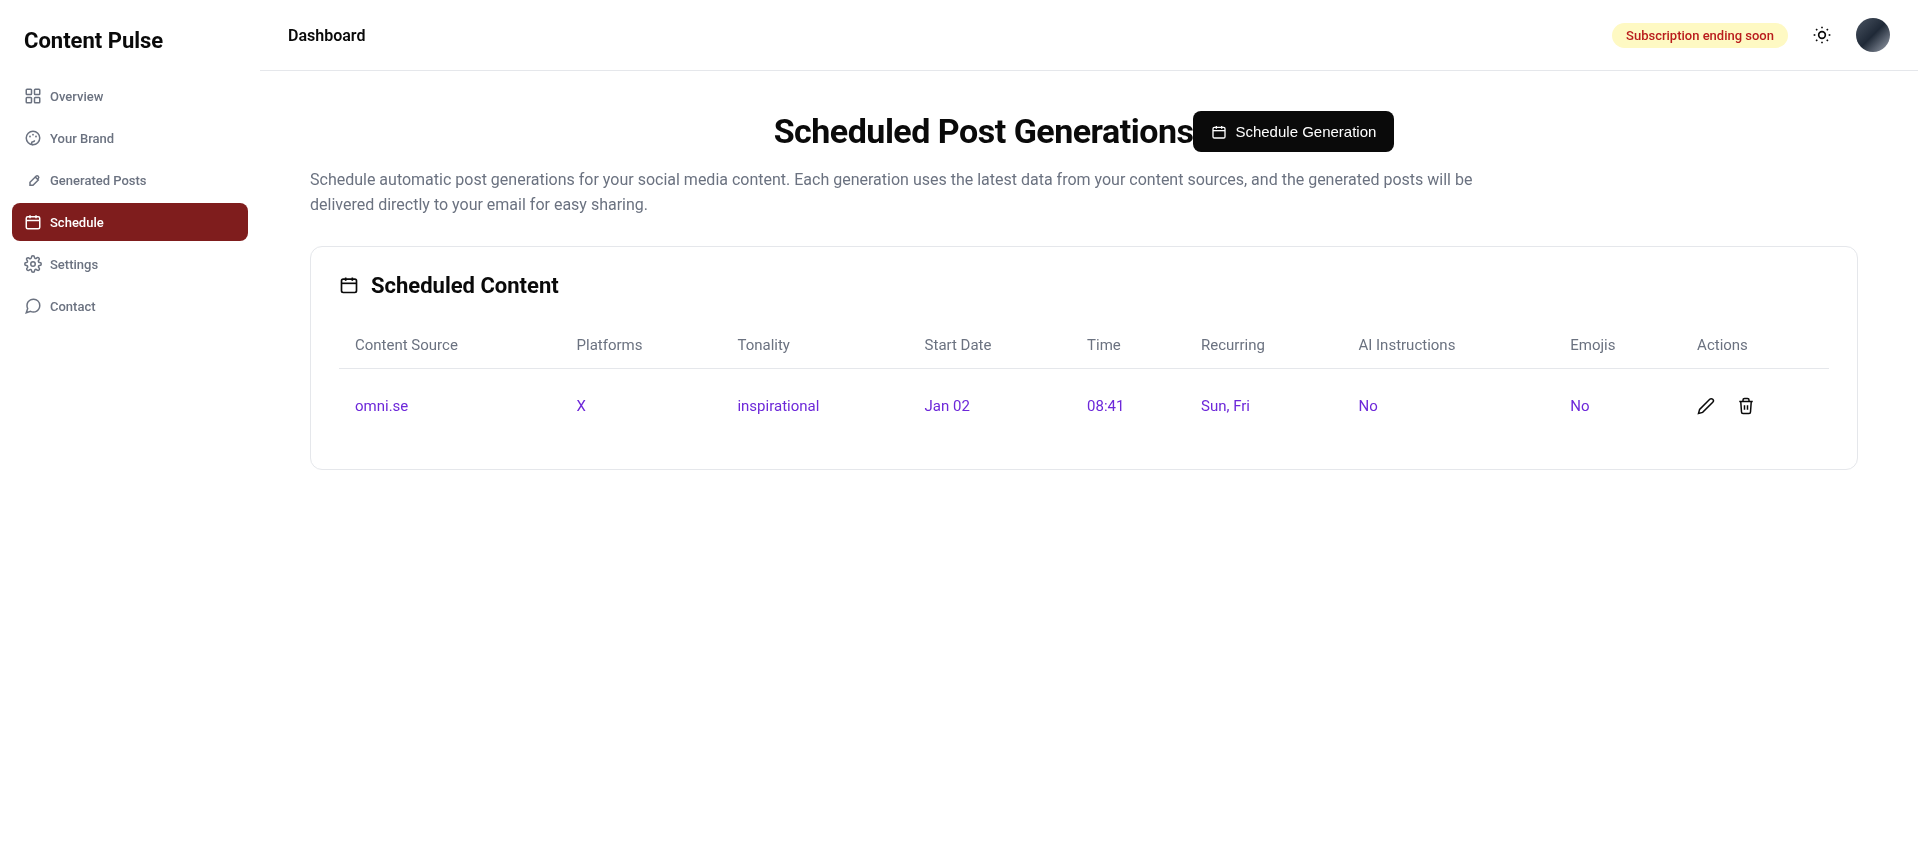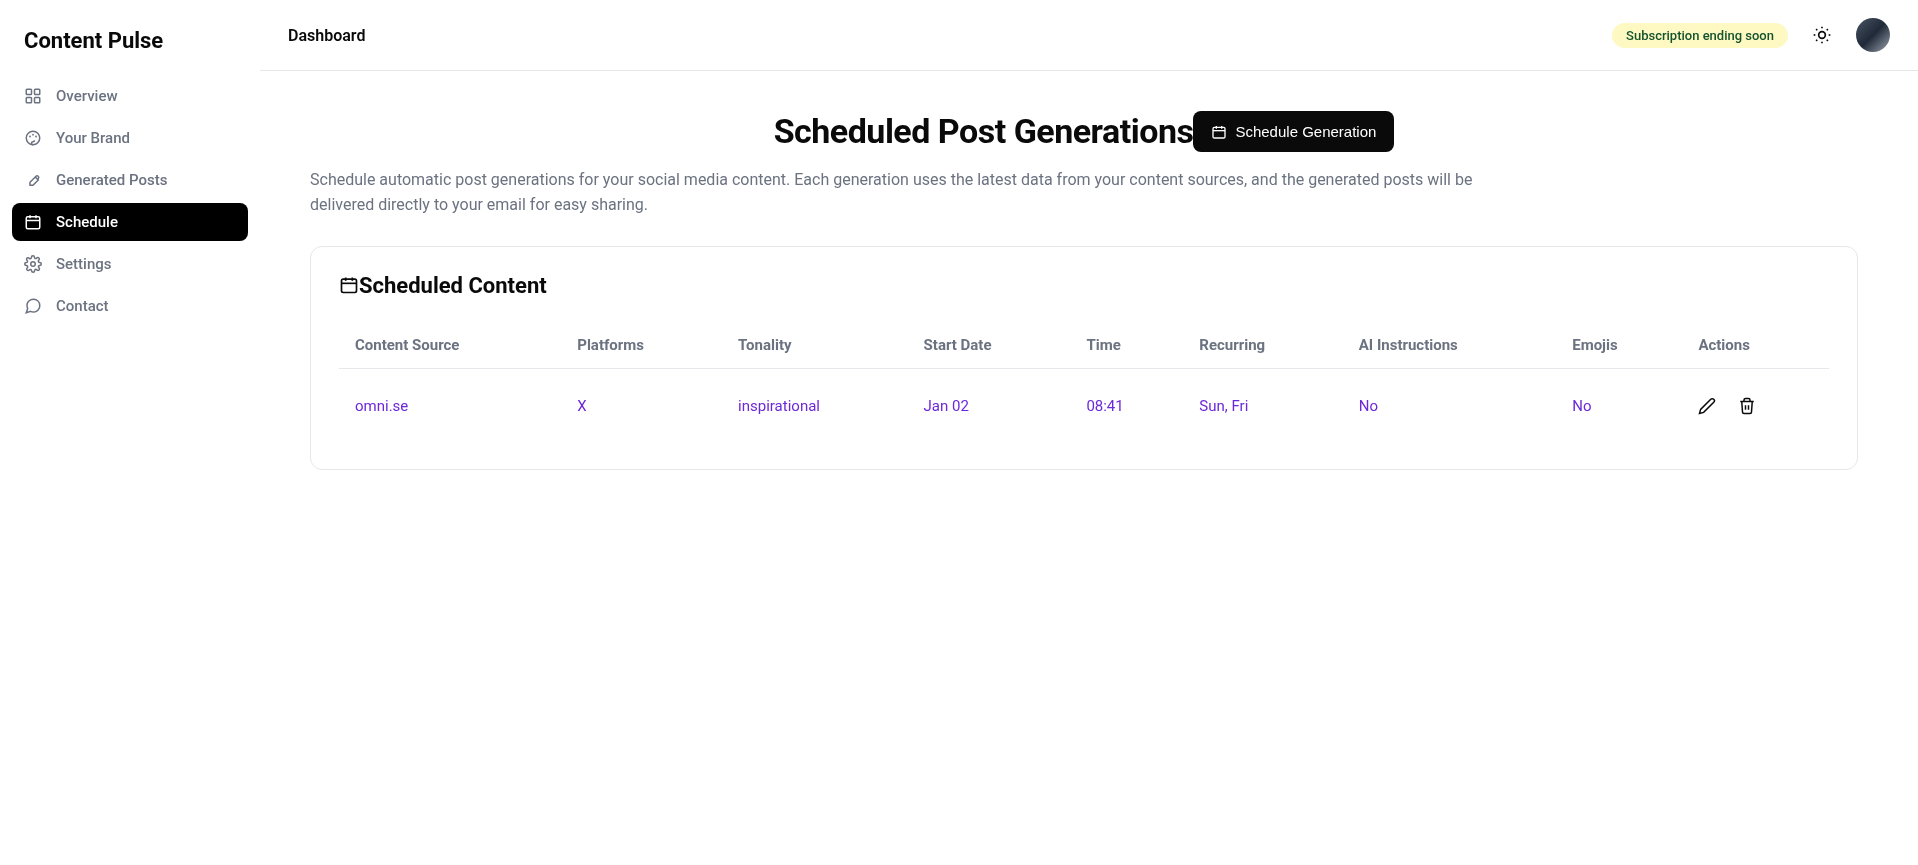--- a/index.html
+++ b/index.html
@@ -18,47 +18,47 @@
   }
   .brand {
     font-size: 22px;
     font-weight: 700;
     padding: 8px 12px 24px 12px;
   }
   .nav-list { list-style: none; display: flex; flex-direction: column; gap: 4px; }
   .nav-item {
     display: flex;
     align-items: center;
-    gap: 14px;
+    gap: 8px;
     padding: 10px 12px;
     border-radius: 8px;
     color: #6b7280;
-    font-size: 15px;
+    font-size: 13px;
     font-weight: 500;
     cursor: pointer;
   }
   .nav-item.active {
-    background: #000000;
+    background: #7f1d1d;
     color: #fff;
   }
   .nav-item svg { width: 18px; height: 18px; stroke: currentColor; fill: none; stroke-width: 2; flex-shrink: 0; }
 
   .main { flex: 1; }
   .topbar {
     display: flex;
     align-items: center;
     justify-content: space-between;
     padding: 18px 28px;
     border-bottom: 1px solid #e5e7eb;
   }
   .topbar-title { font-size: 16px; font-weight: 600; }
   .topbar-right { display: flex; align-items: center; gap: 20px; }
   .sub-badge {
     background: #fef9c3;
-    color: #14532d;
+    color: #b91c1c;
     padding: 5px 14px;
     border-radius: 999px;
     font-size: 13px;
     font-weight: 500;
   }
   .theme-toggle {
     background: none; border: none; cursor: pointer; padding: 4px;
     display: flex; align-items: center; justify-content: center;
   }
   .theme-toggle svg { width: 20px; height: 20px; stroke: #0a0a0a; fill: none; stroke-width: 2; }
@@ -77,27 +77,27 @@
     display: flex; align-items: center; gap: 8px;
   }
   .primary-btn svg { width: 16px; height: 16px; stroke: #fff; fill: none; stroke-width: 2; }
   .page-desc {
     color: #6b7280; font-size: 16px; line-height: 1.55; max-width: 1200px; margin-bottom: 28px;
   }
 
   .card {
     border: 1px solid #e5e7eb; border-radius: 12px; padding: 26px 28px;
   }
-  .card-head { display: flex; align-items: center; margin-bottom: 24px; }
+  .card-head { display: flex; align-items: center; gap: 12px; margin-bottom: 24px; }
   .card-head svg { width: 20px; height: 20px; stroke: #0a0a0a; fill: none; stroke-width: 2; }
   .card-title { font-size: 22px; font-weight: 700; }
 
   table { width: 100%; border-collapse: collapse; }
   thead th {
-    text-align: left; font-weight: 700; color: #6b7280; font-size: 15px;
+    text-align: left; font-weight: 400; color: #6b7280; font-size: 15px;
     padding: 14px 16px; border-bottom: 1px solid #e5e7eb;
   }
   tbody td {
     padding: 28px 16px; font-size: 15px; color: #6d28d9;
   }
   .actions-cell { display: flex; gap: 22px; align-items: center; }
   .icon-btn {
     background: none; border: none; cursor: pointer; padding: 0;
     display: flex; align-items: center;
   }

